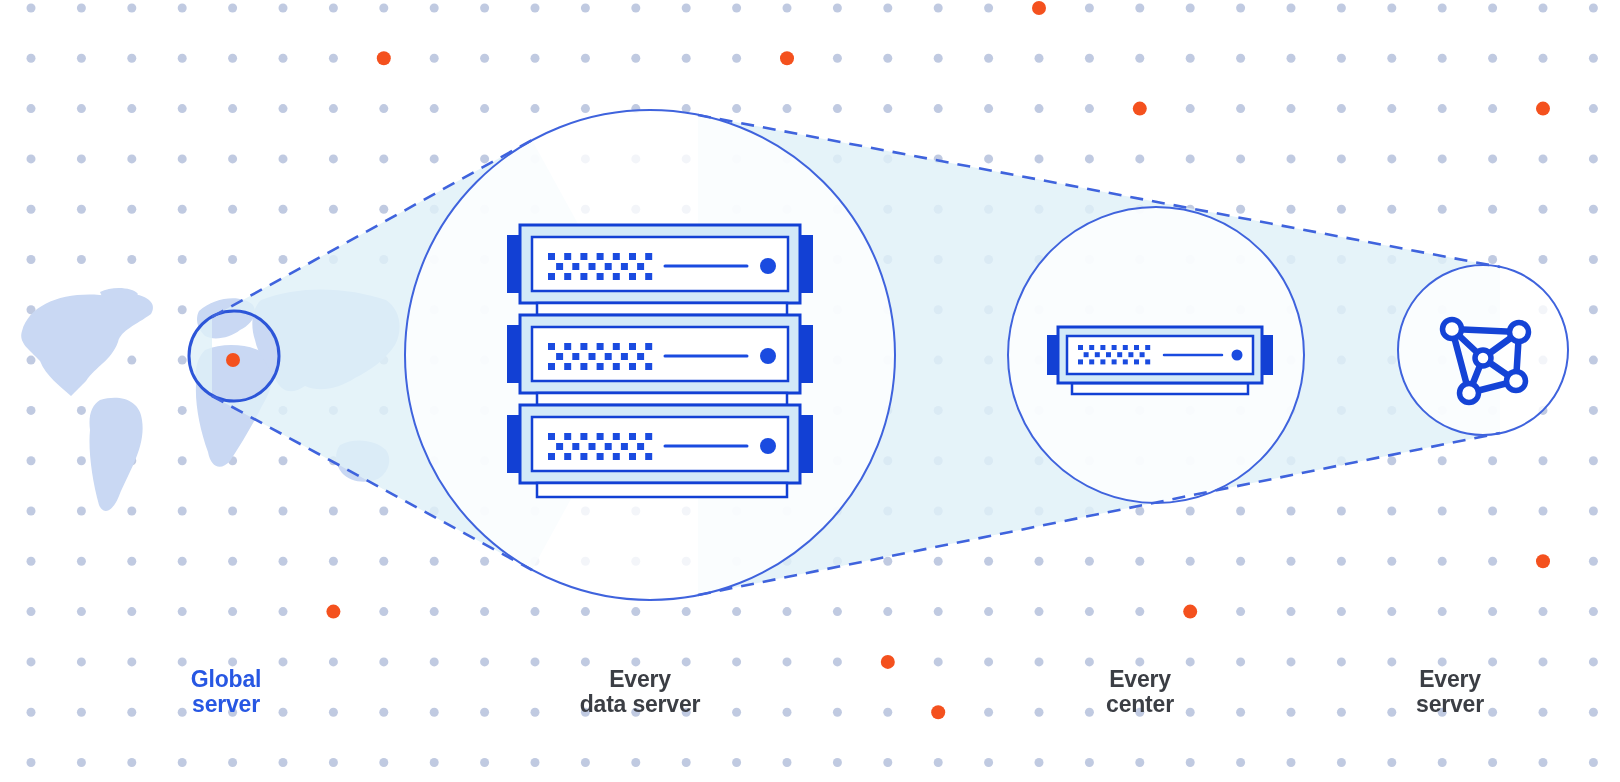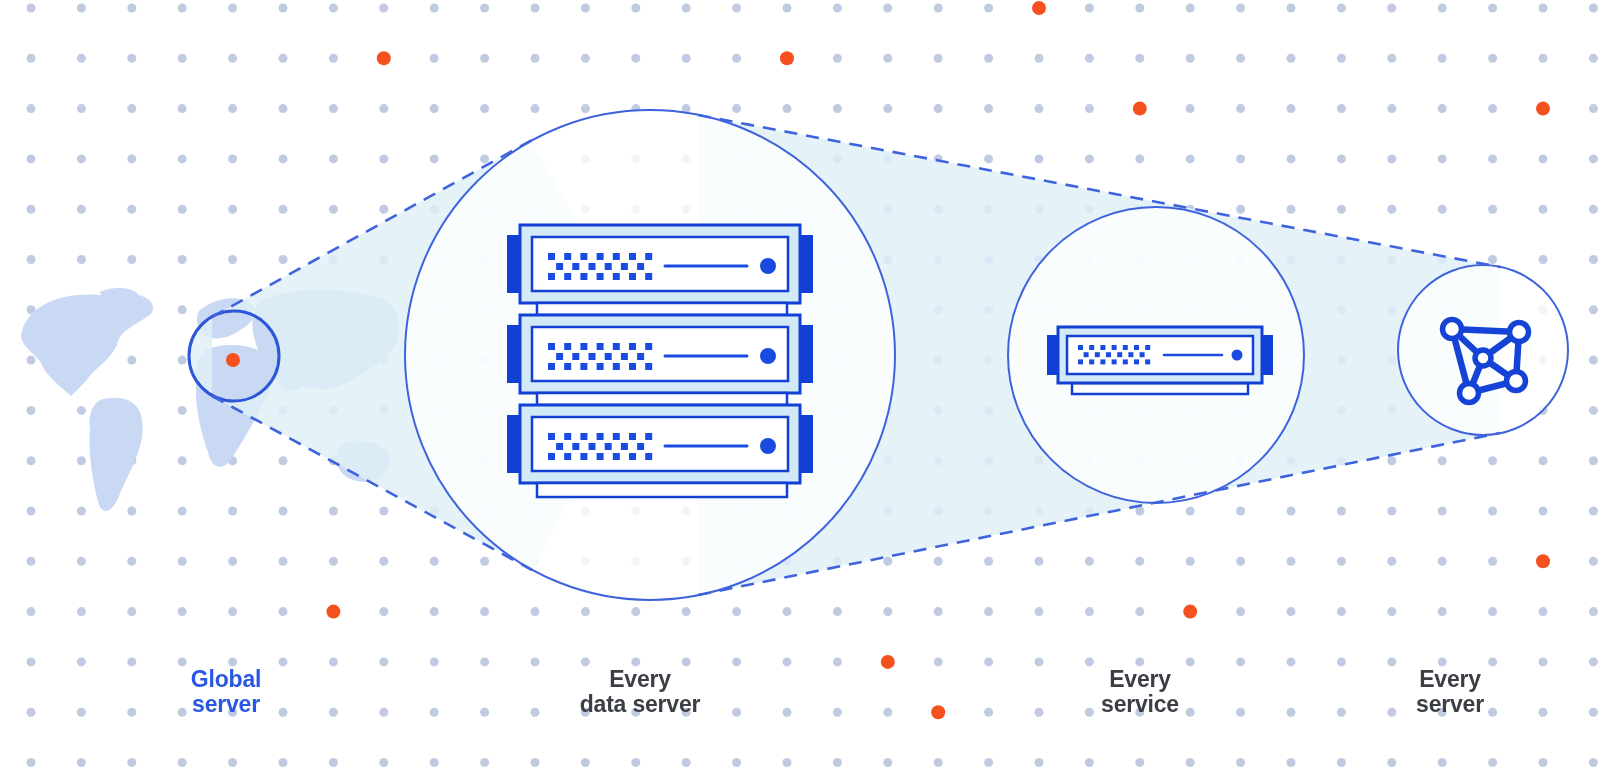--- a/index.html
+++ b/index.html
@@ -732,19 +732,19 @@
   <div class="stage-label blue" style="left:226px">
     <span>Global</span>
     <span>server</span>
   </div>
   <div class="stage-label" style="left:640px">
     <span>Every</span>
     <span>data server</span>
   </div>
   <div class="stage-label" style="left:1140px">
     <span>Every</span>
-    <span>service</span>
+    <span>center</span>
   </div>
   <div class="stage-label" style="left:1450px">
     <span>Every</span>
     <span>server</span>
   </div>
 </div>
 
 </body></html>

